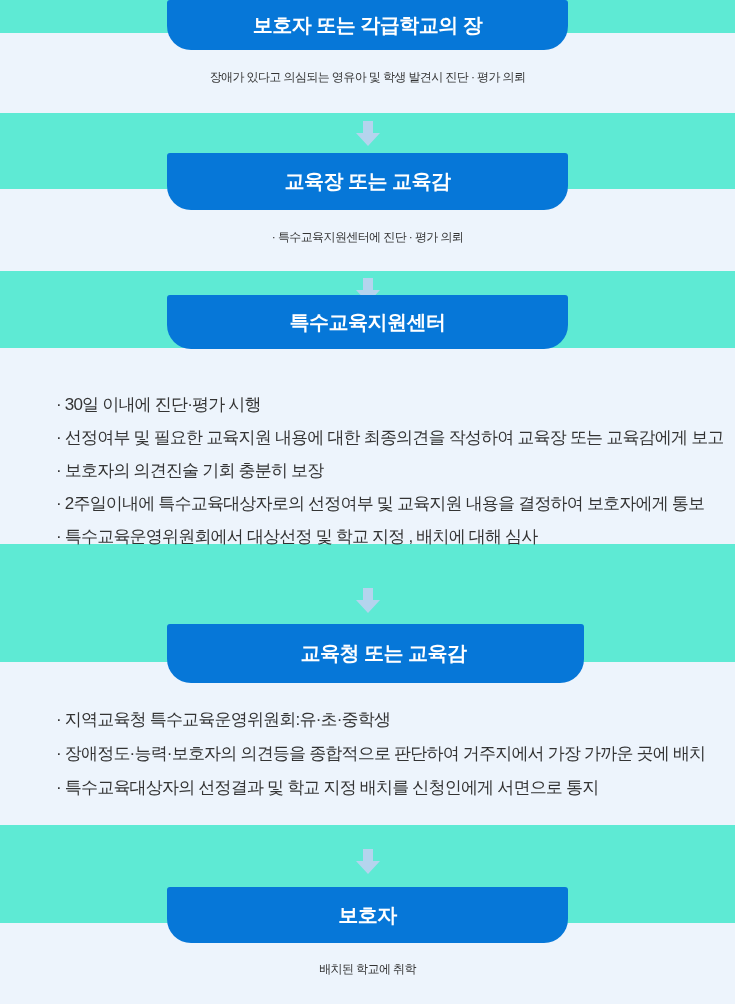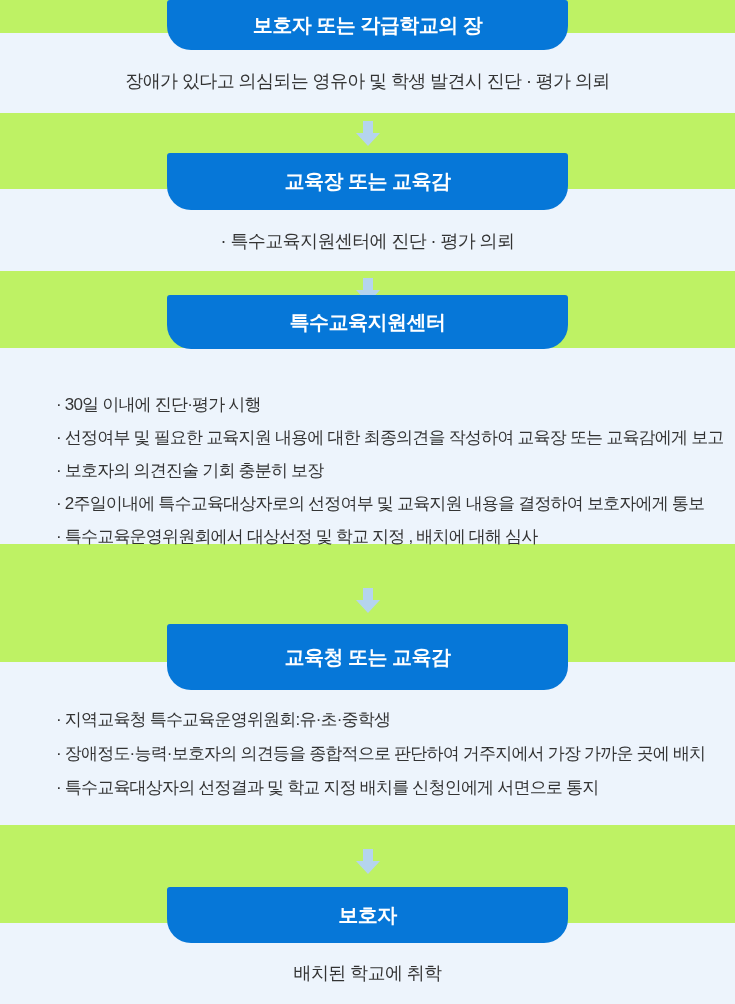--- a/index.html
+++ b/index.html
@@ -5,21 +5,21 @@
   html, body {
     margin: 0;
     padding: 0;
     background: #ffffff;
     font-family: "Liberation Sans", "DejaVu Sans", sans-serif;
   }
   #stage {
     position: relative;
     width: 735px;
     height: 1004px;
-    background: #bef264;
+    background: #5eead4;
     overflow: hidden;
   }
   .band {
     position: absolute;
     left: 0;
     width: 735px;
     background: #edf4fc;
   }
   .banner {
     position: absolute;
@@ -34,21 +34,21 @@
     font-size: 20px;
     font-weight: bold;
     letter-spacing: -0.5px;
     z-index: 2;
   }
   .desc {
     position: absolute;
     left: 0;
     width: 735px;
     text-align: center;
-    font-size: 18px;
+    font-size: 12px;
     font-weight: 500;
     color: #333333;
     letter-spacing: -0.6px;
     z-index: 3;
   }
   .bullets {
     position: absolute;
     left: 40px;
     right: 20px;
     font-size: 17px;
@@ -75,21 +75,21 @@
   
   #band-1 { top: 33px;  height: 80px; }
   #band-2 { top: 189px; height: 82px; }
   #band-3 { top: 348px; height: 196px; }
   #band-4 { top: 662px; height: 163px; }
   #band-5 { top: 923px; height: 81px; }
 
   #banner-1 { top: 0;     height: 50px; }
   #banner-2 { top: 153px; height: 57px; text-align: right; }
   #banner-3 { top: 295px; height: 54px; justify-content: center; }
-  #banner-4 { top: 624px; height: 66px; }
+  #banner-4 { top: 624px; height: 59px; padding-left: 16px; }
   #banner-5 { top: 887px; height: 56px; }
 
   #desc-1 { top: 69px; }
   #desc-2 { top: 229px; }
   #desc-5 { top: 961px; }
 
   #bullets-center { top: 388px; }
   #bullets-office { top: 703px; }
 
   #arrow-1 { top: 121px; }

